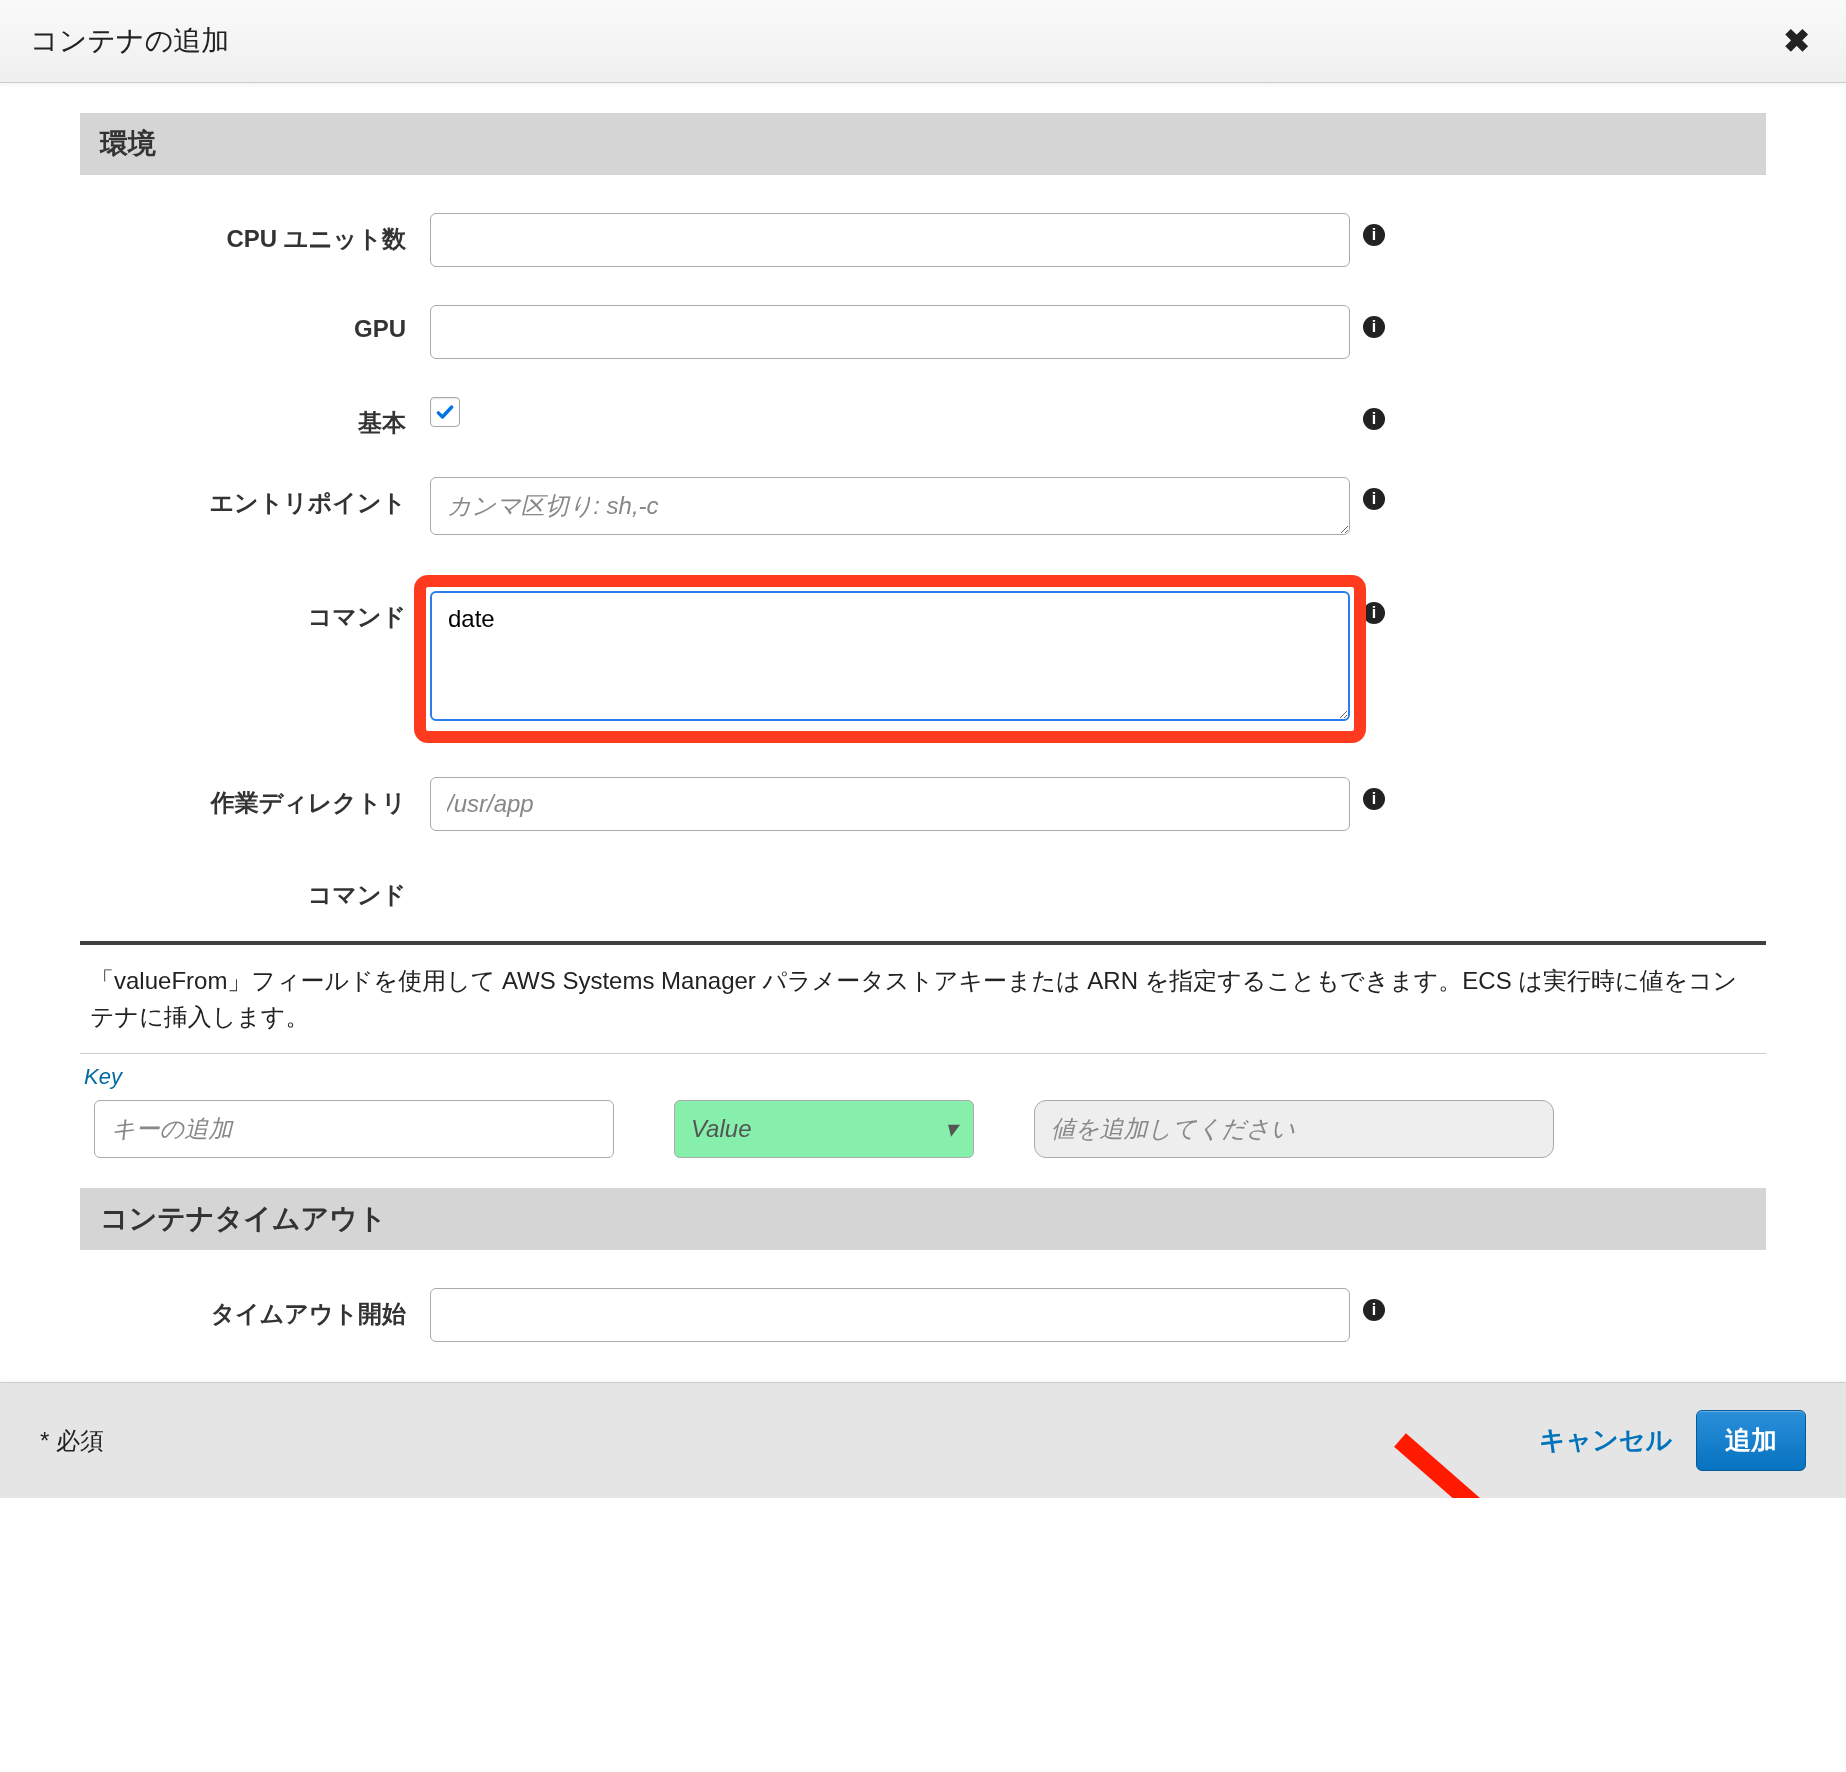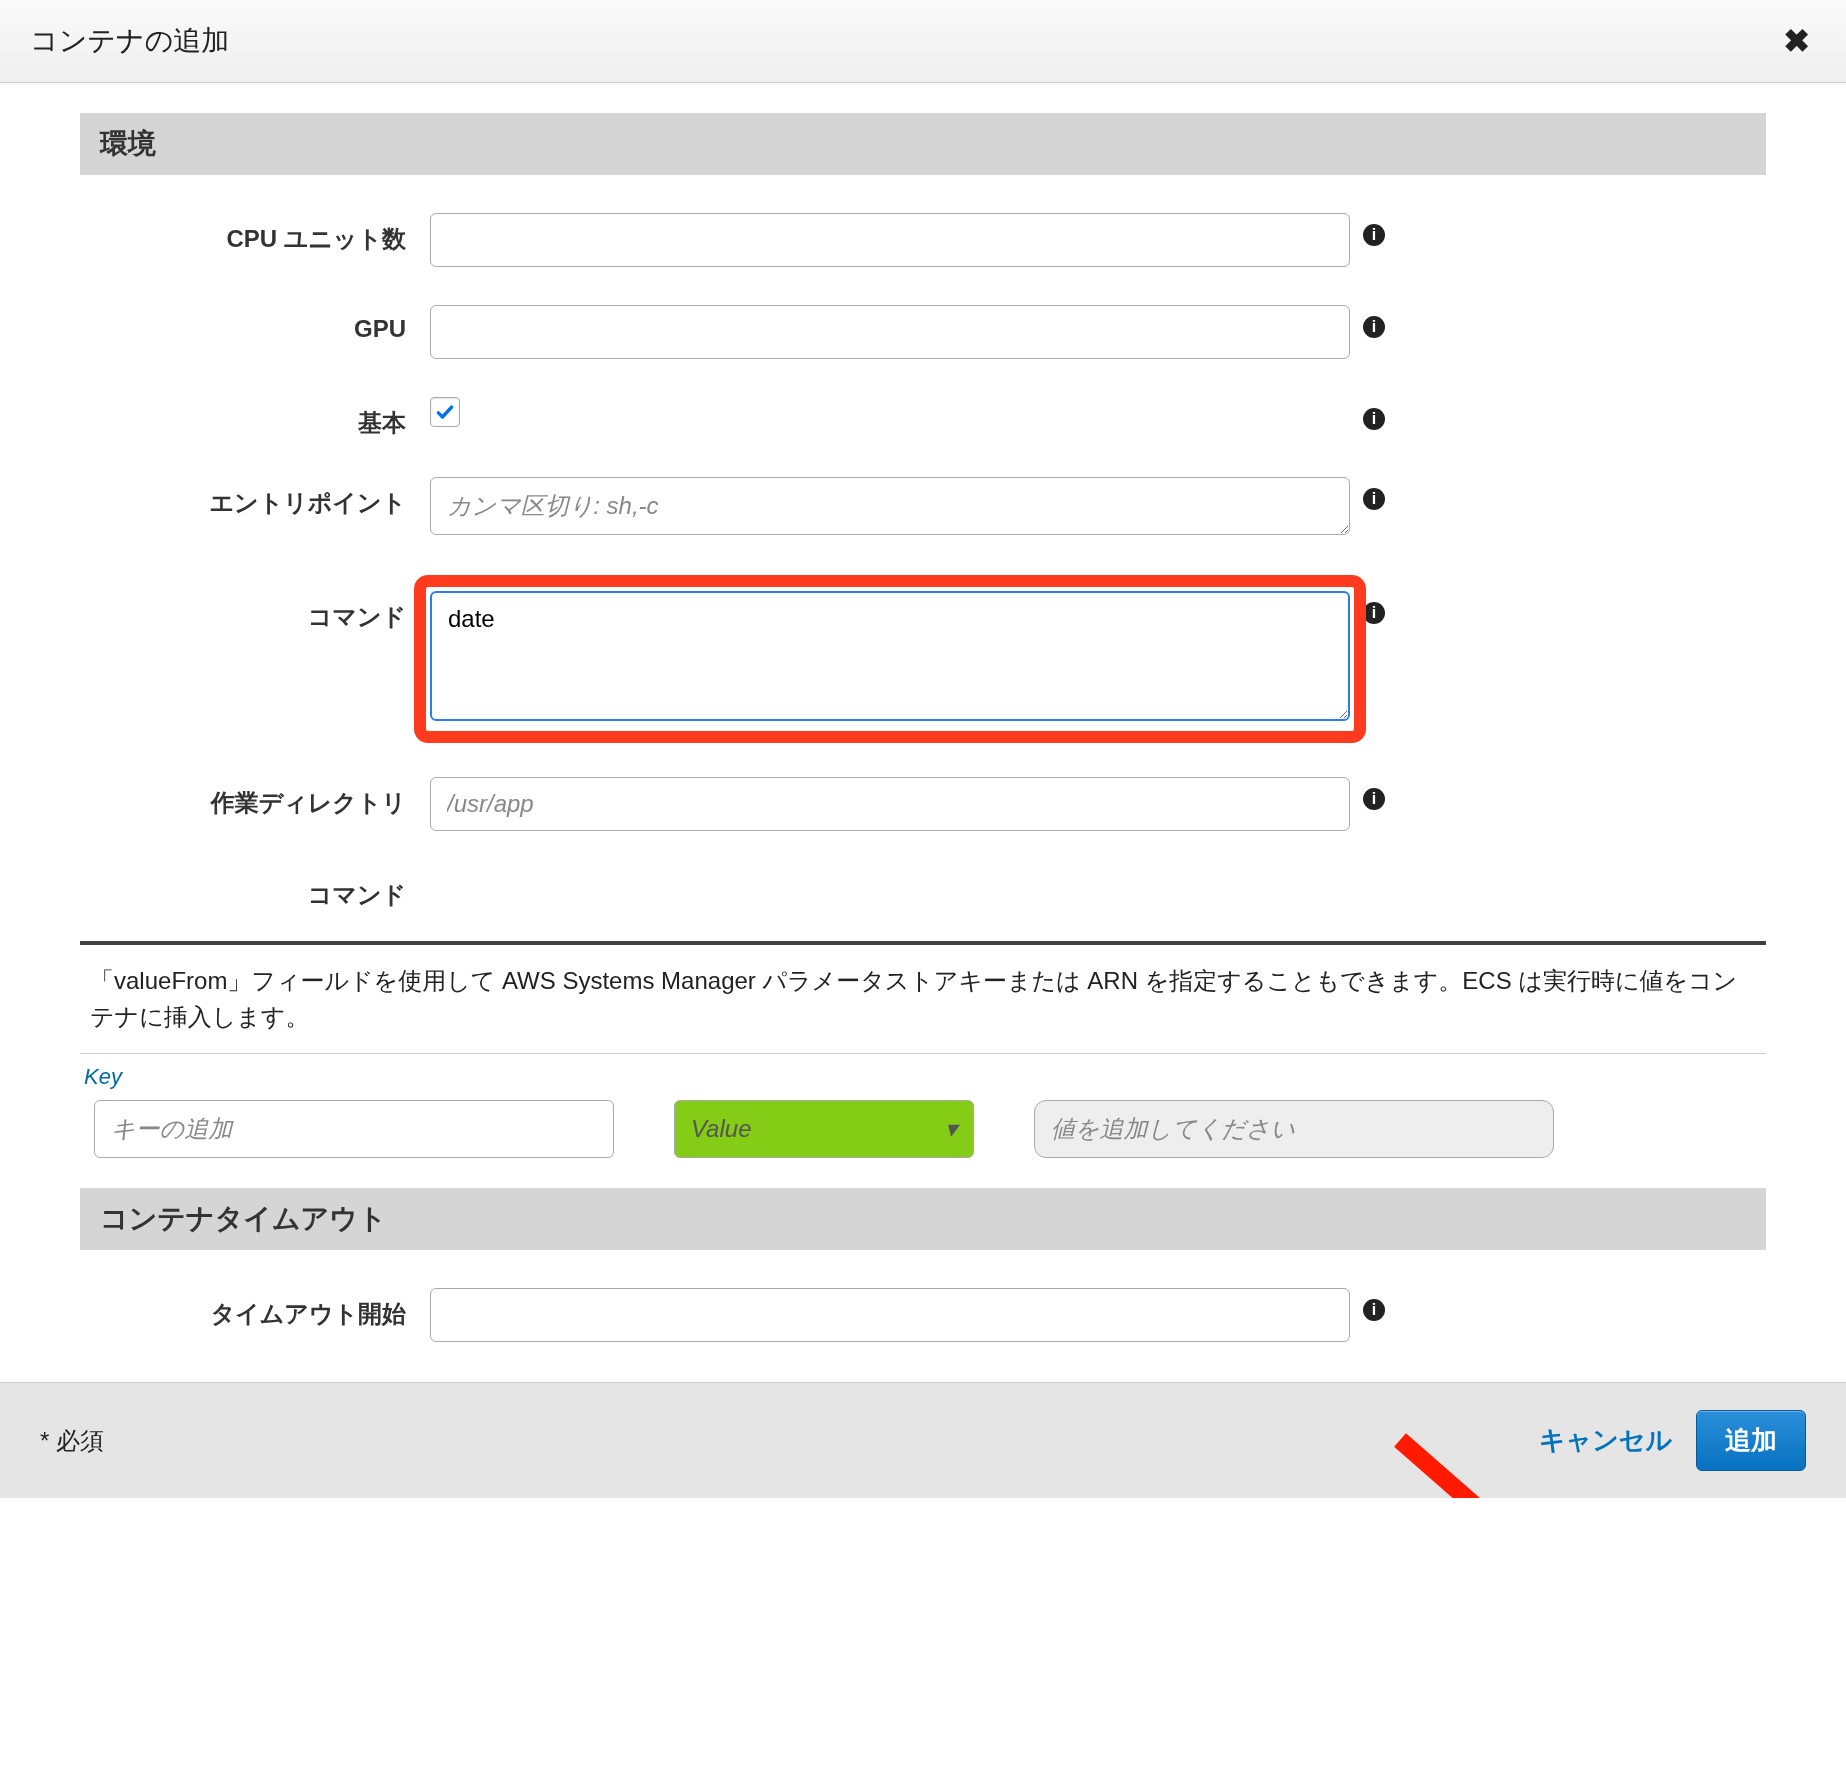--- a/index.html
+++ b/index.html
@@ -93,21 +93,21 @@
   }
   .greyed-label { color:#0369a1; font-style: italic; padding: 10px 4px 4px 4px; font-size:22px;}
   .env-row { display:flex; gap:60px; margin-top:6px; margin-bottom:10px;padding-left:14px;}
   .env-key {
     width: 520px;
     border:1px solid #aaa; border-radius:6px; padding:12px 16px; font-size:24px;
   }
   .env-key::placeholder{ color:#888; font-style:italic;}
   .env-select {
     width: 300px; border:1px solid #aaa; border-radius:6px; padding:12px 16px;
-    font-size:24px; font-style:italic; color:#555; background:#84cc16;
+    font-size:24px; font-style:italic; color:#555; background:#86efac;
     display:flex; justify-content:space-between; align-items:center;gap:48px;
   }
   .env-value {
     width: 520px; border:1px solid #aaa; border-radius:12px; padding:12px 16px;
     font-size:24px; font-style:italic; color:#888; background:#eee;
   }
   .footer {
     border-top: 1px solid #ccc;
     background:#e5e5e5;
     padding: 26px 40px;

